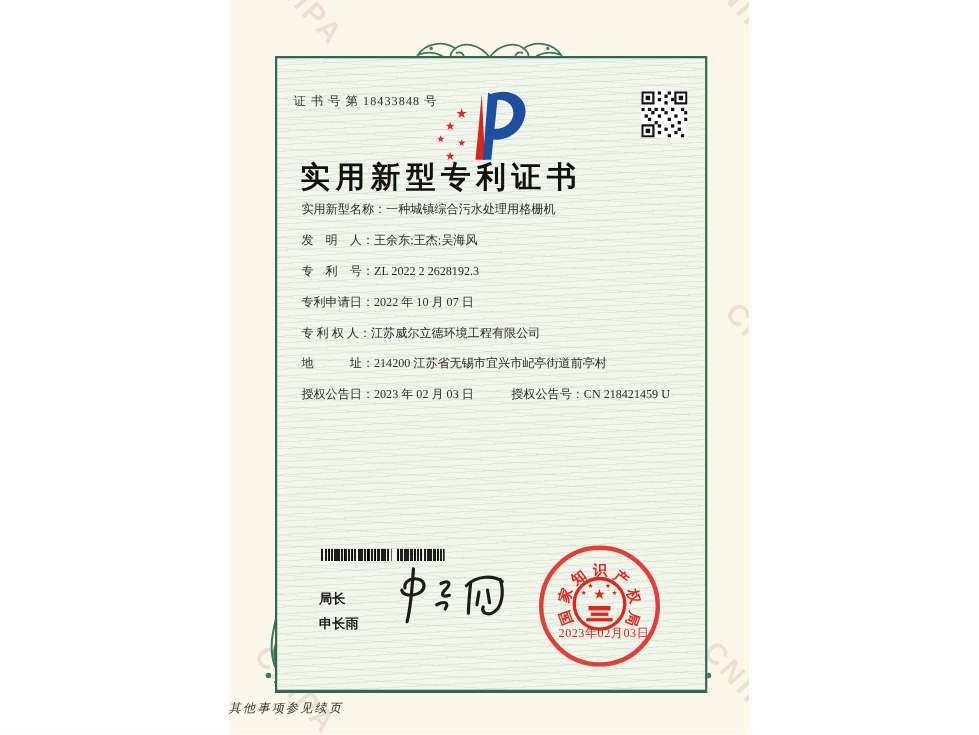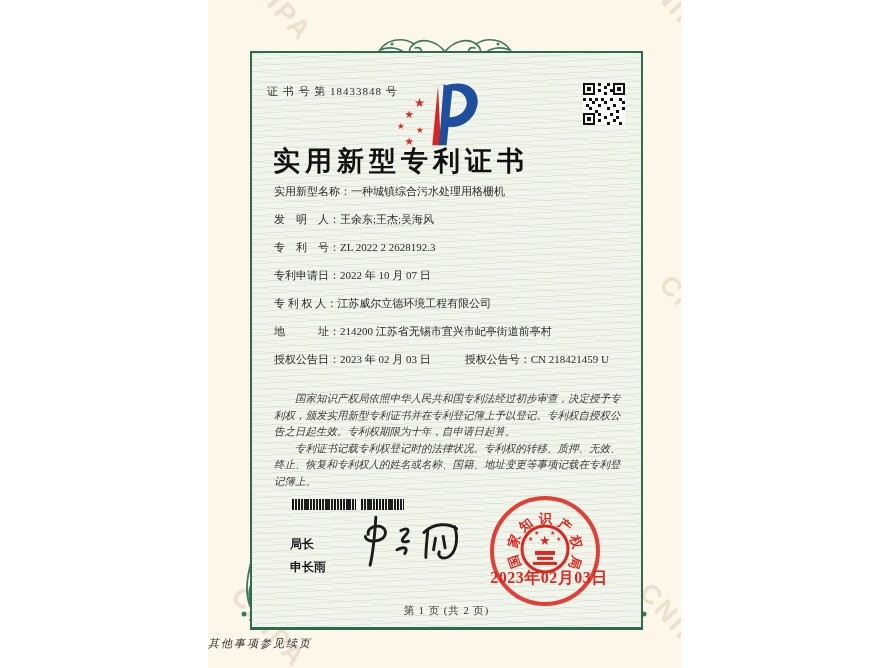--- a/index.html
+++ b/index.html
@@ -63,21 +63,21 @@
     position:absolute;left:238px;top:443px;width:110px;height:110px;border-radius:50%;
     border:4px solid rgba(224,37,28,0.88);box-sizing:border-box;
   }
   .seal-char{
     position:absolute;left:50%;top:50%;color:#e0251c;font-weight:bold;font-size:13px;
     transform-origin:0 0;
   }
   .seal-emblem{position:absolute;left:50%;top:50%;transform:translate(-50%,-54%);}
   .seal-date{
     position:absolute;left:-12px;top:68px;width:134px;text-align:center;
-    color:#e0251c;font-size:16px;font-weight:bold;letter-spacing:0.5px;white-space:nowrap;
+    color:#e0251c;font-size:11px;font-weight:normal;letter-spacing:0.5px;white-space:nowrap;
   }
   .page-footer{
     position:absolute;left:0;top:551px;width:100%;text-align:center;
     font-size:10.5px;color:#333;letter-spacing:1px;
   }
   .continuation{
     position:absolute;left:0;top:636px;width:100%;text-align:left;
     font-size:11px;color:#2f2f2f;font-style:italic;letter-spacing:2px;
   }
   .ornament{position:absolute;pointer-events:none;}
@@ -211,24 +211,20 @@
         <span class="field-label">专 利 权 人：</span><span class="field-value">江苏威尔立德环境工程有限公司</span>
       </div>
       <div class="field-row">
         <span class="field-label">地　　　址：</span><span class="field-value">214200 江苏省无锡市宜兴市屺亭街道前亭村</span>
       </div>
       <div class="field-row">
         <span class="field-label">授权公告日：</span><span class="field-value">2023 年 02 月 03 日</span><span class="grant-gap"></span><span class="field-label">授权公告号：</span><span class="field-value">CN 218421459 U</span>
       </div>
     </div>
 
-    <div class="paragraphs">
-      <p>国家知识产权局依照中华人民共和国专利法经过初步审查，决定授予专利权，颁发实用新型专利证书并在专利登记簿上予以登记。专利权自授权公告之日起生效。专利权期限为十年，自申请日起算。</p>
-      <p>专利证书记载专利权登记时的法律状况。专利权的转移、质押、无效、终止、恢复和专利权人的姓名或名称、国籍、地址变更等事项记载在专利登记簿上。</p>
-    </div>
 
     <div class="barcode">
         <span class="bar-gap"></span>
       </div>
 
     <div class="director">
       <div>局长</div>
       <div>申长雨</div>
     </div>
 
@@ -263,17 +259,16 @@
         <text x="37" y="18" font-size="6" fill="#e0251c">★</text>
         <g fill="#e0251c">
           <rect x="16" y="28" width="20" height="4"></rect>
           <rect x="18" y="34" width="16" height="3"></rect>
           <rect x="14" y="39" width="24" height="3"></rect>
         </g>
       </svg>
       <div class="seal-date">2023年02月03日</div>
     </div>
 
-    <div class="page-footer">第 1 页 (共 2 页)</div>
   </div>
 
   <div class="continuation">其他事项参见续页</div>
 </div>
 
 </body></html>

